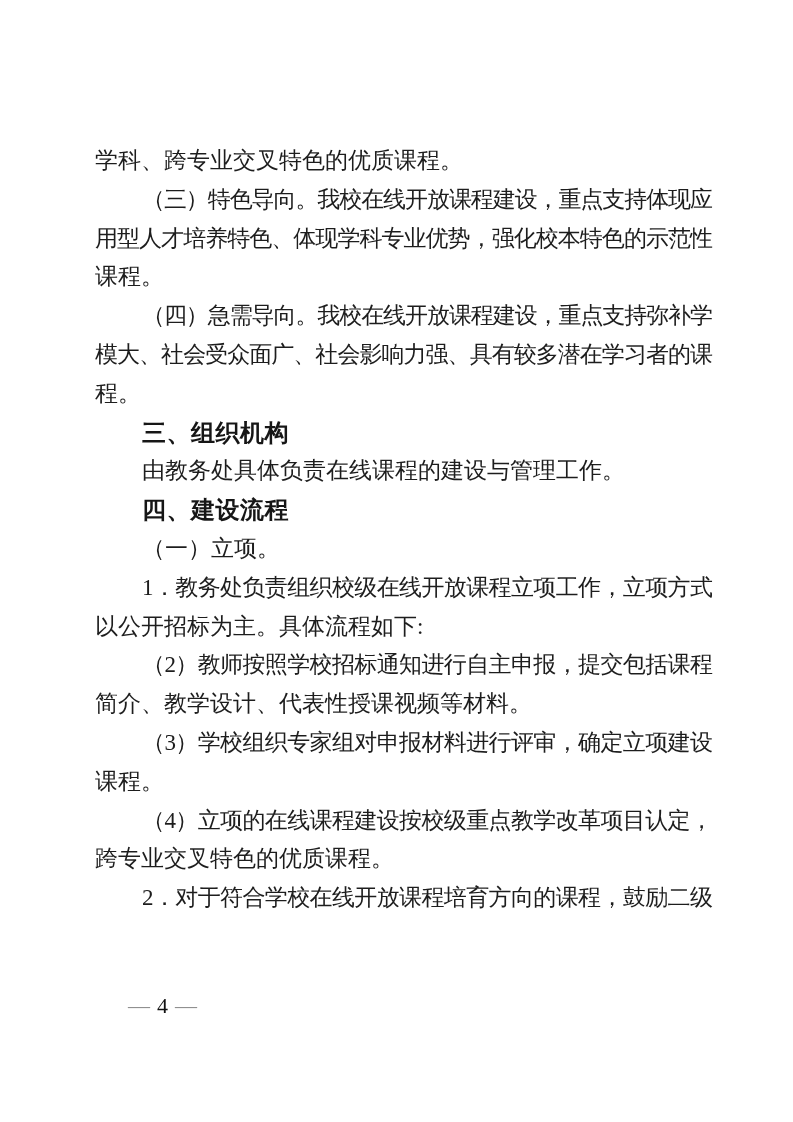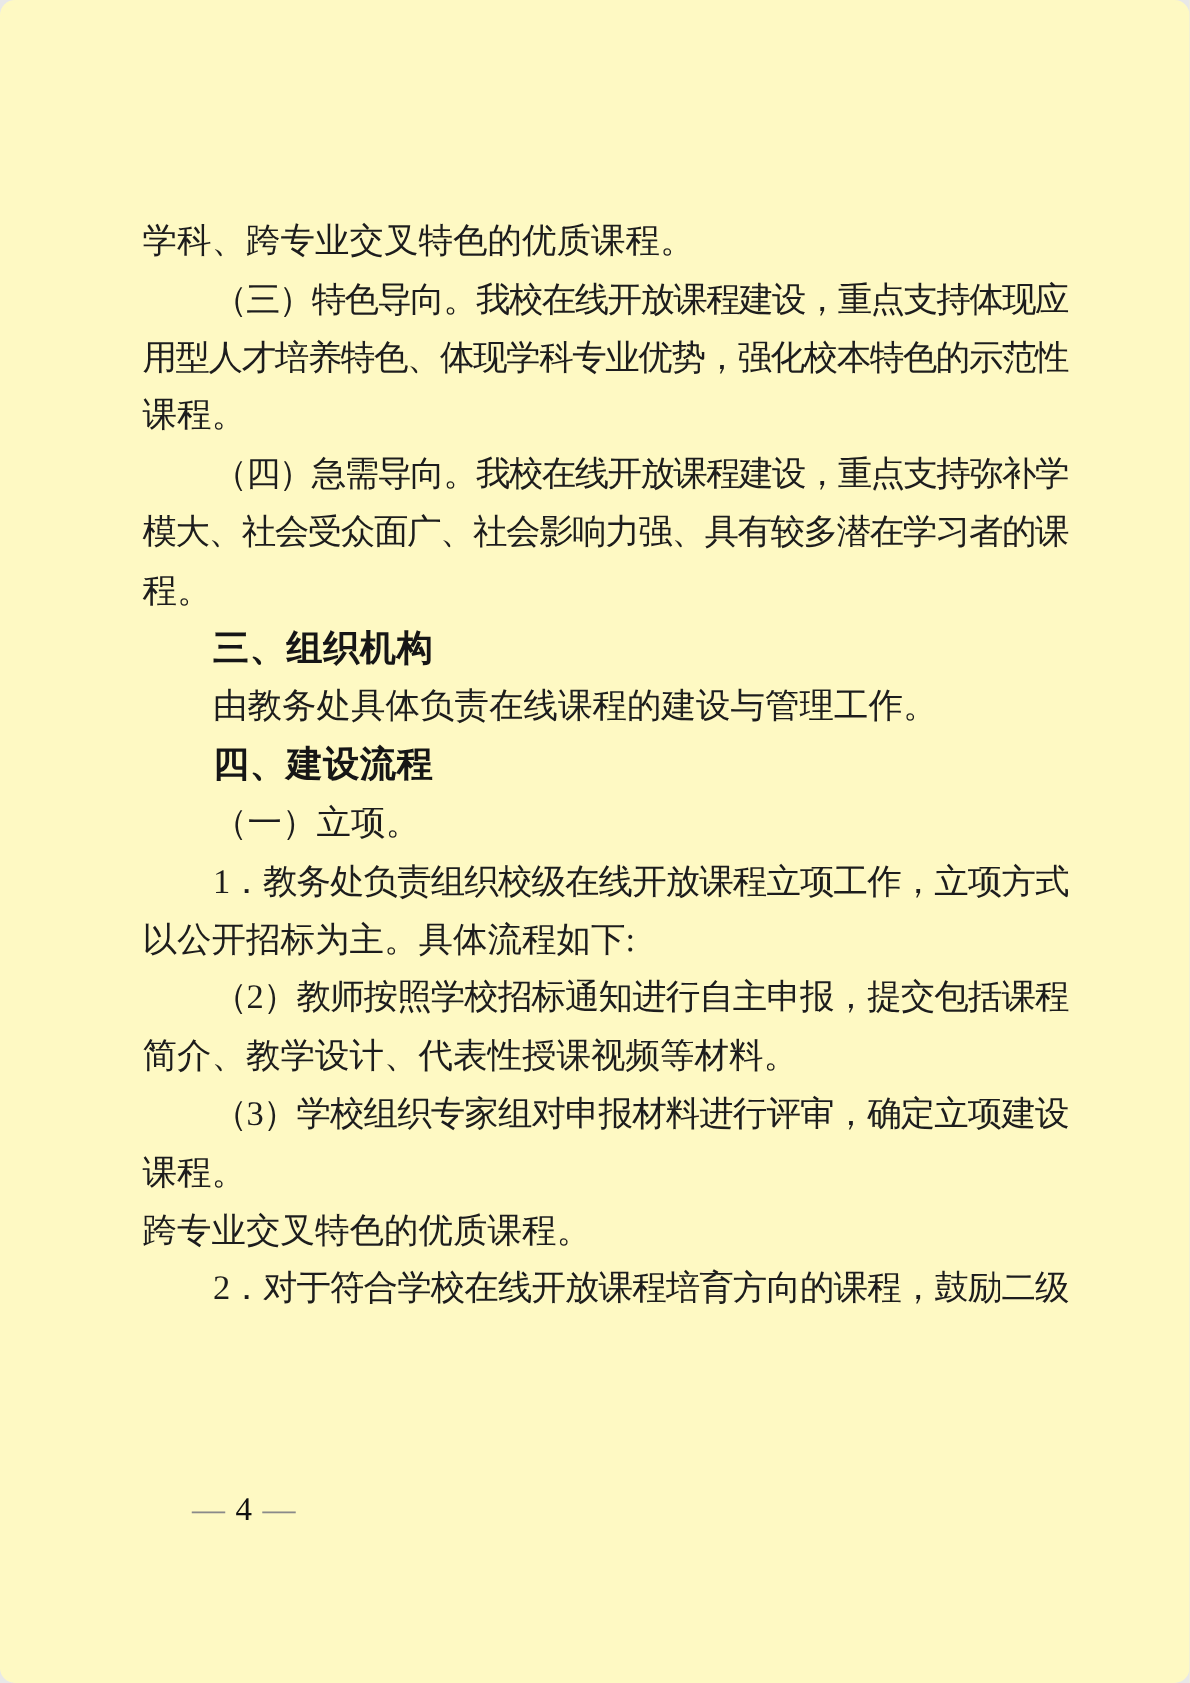--- a/index.html
+++ b/index.html
@@ -1,23 +1,22 @@
 <!DOCTYPE html>
 <html><head>
 <meta charset="utf-8">
 <style>
   html, body { margin: 0; padding: 0; background: #e8e8e8; }
   .page {
     position: relative;
     width: 793px;
     height: 1122px;
-    background: #fef9c3;
+    background: #ffffff;
     overflow: hidden;
     font-family: "Liberation Serif", "DejaVu Serif", serif;
-    border-radius: 10px;
   }
   .content {
     position: absolute;
     left: 95px;
     top: 142px;
     width: 616px;
   }
   .line {
     height: 38.8px;
     line-height: 38.8px;
@@ -66,20 +65,21 @@
     <div class="line indent heading">三、组织机构</div>
     <div class="line indent">由教务处具体负责在线课程的建设与管理工作。</div>
     <div class="line indent heading">四、建设流程</div>
     <div class="line indent">（一）立项。</div>
     <div class="line indent fill">1．教务处负责组织校级在线开放课程立项工作，立项方式</div>
     <div class="line">以公开招标为主。具体流程如下:</div>
     <div class="line indent fill">（2）教师按照学校招标通知进行自主申报，提交包括课程</div>
     <div class="line">简介、教学设计、代表性授课视频等材料。</div>
     <div class="line indent fill">（3）学校组织专家组对申报材料进行评审，确定立项建设</div>
     <div class="line">课程。</div>
+    <div class="line indent fill">（4）立项的在线课程建设按校级重点教学改革项目认定，</div>
     <div class="line">跨专业交叉特色的优质课程。</div>
     <div class="line indent fill">2．对于符合学校在线开放课程培育方向的课程，鼓励二级</div>
   </div>
 
   <div class="footer">
     <span class="dash">—</span><span class="num">4</span><span class="dash">—</span>
   </div>
 </div>
 
 </body></html>

